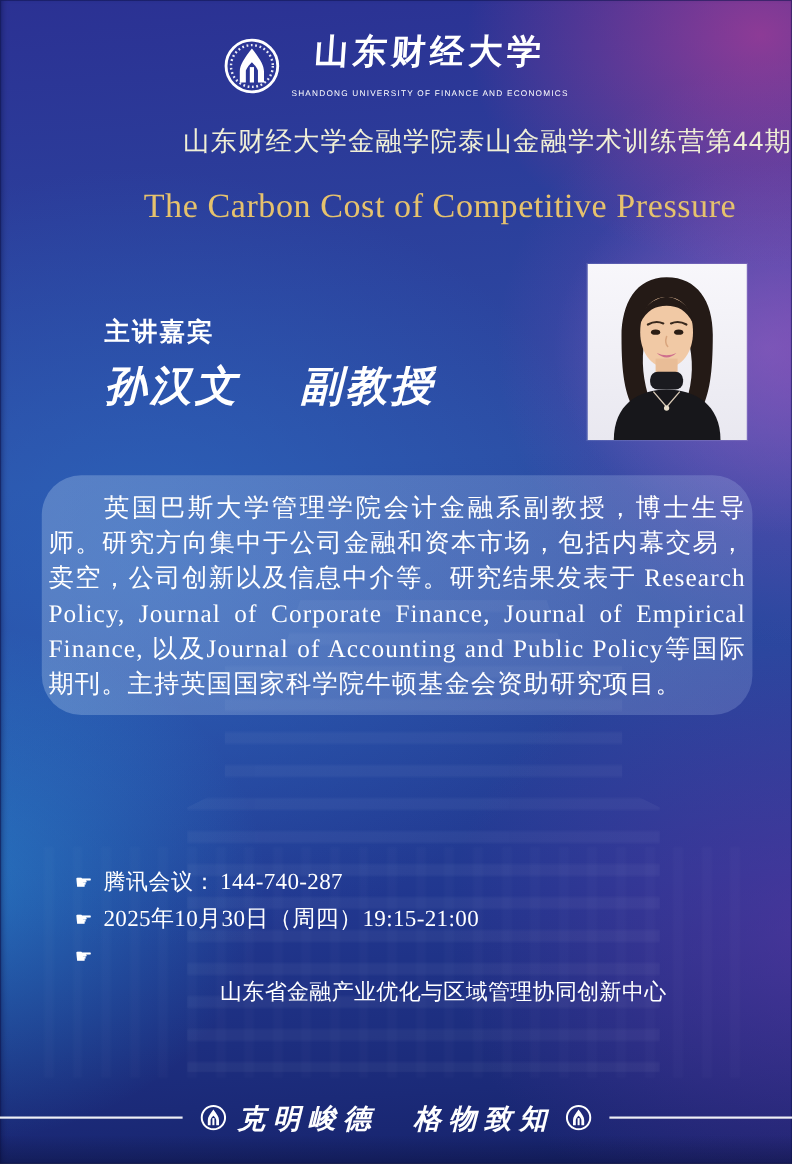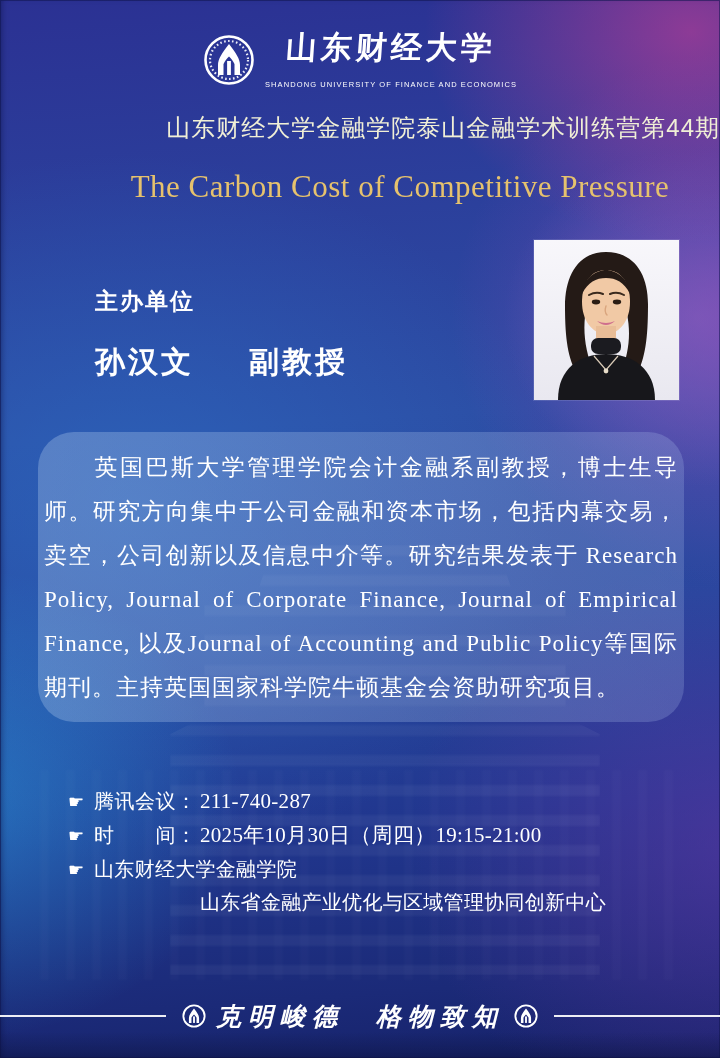--- a/index.html
+++ b/index.html
@@ -57,45 +57,45 @@
     position:absolute;top:112px;left:0;width:100%;text-align:right;
     font-size:24px;font-weight:500;letter-spacing:1px;color:#f0efd6;white-space:nowrap;
   }
   .main-title{
     position:absolute;top:169px;left:0;width:100%;text-align:center;
     font-family:"Liberation Serif","DejaVu Serif",serif;
     font-size:31px;font-weight:400;color:#e6c26d;letter-spacing:0.5px;white-space:nowrap;margin-left:40px;
   }
 
   .speaker-label{position:absolute;left:95px;top:286px;font-size:23px;font-weight:700;color:#fff;letter-spacing:2px;}
-  .speaker-name-row{position:absolute;left:95px;top:342px;font-size:30px;font-weight:700;color:#fff;letter-spacing:3px;white-space:nowrap;}
+  .speaker-name-row{position:absolute;left:95px;top:326px;font-size:38px;font-weight:700;color:#fff;letter-spacing:3px;white-space:nowrap;font-style:italic;}
   .speaker-title{margin-left:55px;}
 
   .photo{position:absolute;left:534px;top:240px;width:145px;height:160px;box-shadow:0 0 0 1px rgba(255,255,255,0.12);}
   .photo svg{display:block;width:100%;height:100%;}
 
   .bio-box{
     position:absolute;left:38px;top:432px;width:646px;box-sizing:border-box;
     padding:14px 6px 12px 6px;border-radius:36px;
     background:linear-gradient(100deg, rgba(190,215,242,0.30) 0%, rgba(170,190,235,0.24) 100%);
   }
   .bio-text{
     margin:0;
     font-family:"Liberation Serif","DejaVu Serif",serif;
-    font-size:23px;line-height:44px;letter-spacing:1px;
+    font-size:23px;line-height:32px;letter-spacing:1px;
     color:#ffffff;text-align:justify;text-indent:2.2em;
   }
 
   .info-block{position:absolute;left:68px;top:786px;font-size:20px;line-height:31px;color:#fff;}
   .info-row{display:flex;align-items:baseline;margin-bottom:2px;white-space:nowrap;}
   .info-bullet{width:26px;flex:0 0 auto;font-size:18px;}
   .info-label{width:106px;flex:0 0 auto;letter-spacing:0.5px;font-family:Liberation Serif, serif;}
   .info-value{letter-spacing:0.3px;}
   .info-value.serif{font-family:"Liberation Serif","DejaVu Serif",serif;font-size:21px;}
-  .info-row.cont{padding-left:132px;font-family:Liberation Mono, monospace;}
+  .info-row.cont{padding-left:132px;}
 
   .footer-motto{
     position:absolute;left:0;top:998px;width:100%;height:36px;
     display:flex;align-items:center;
   }
   .motto-line{flex:1 1 auto;height:2px;background:rgba(255,255,255,0.92);}
   .motto-core{display:flex;align-items:center;gap:10px;margin:0 16px;}
   .motto-text{
     font-family:"DejaVu Serif","Liberation Serif",serif;
     font-size:25px;font-weight:700;font-style:italic;
@@ -121,21 +121,21 @@
     <div class="logo-text">
       <div class="logo-cn">山东财经大学</div>
       <div class="logo-en">SHANDONG UNIVERSITY OF FINANCE AND ECONOMICS</div>
     </div>
   </div>
 
   <div class="program-line">山东财经大学金融学院泰山金融学术训练营第44期</div>
 
   <div class="main-title">The Carbon Cost of Competitive Pressure</div>
 
-  <div class="speaker-label">主办单位</div>
+  <div class="speaker-label">主讲嘉宾</div>
   <div class="speaker-name-row">
     <span>孙汉文</span><span class="speaker-title">副教授</span>
   </div>
 
   <div class="photo">
     <svg viewBox="0 0 145 160" preserveAspectRatio="none">
       <defs>
         <linearGradient id="pbg" x1="0" y1="0" x2="0" y2="1">
           <stop offset="0" stop-color="#f8f7fb"></stop>
           <stop offset="1" stop-color="#e9e8f0"></stop>
@@ -169,30 +169,28 @@
   </div>
 
   <div class="bio-box">
     <p class="bio-text">英国巴斯大学管理学院会计金融系副教授，博士生导师。研究方向集中于公司金融和资本市场，包括内幕交易，卖空，公司创新以及信息中介等。研究结果发表于 Research Policy, Journal of Corporate Finance, Journal of Empirical Finance, 以及Journal of Accounting and Public Policy等国际期刊。主持英国国家科学院牛顿基金会资助研究项目。</p>
   </div>
 
   <div class="info-block">
     <div class="info-row">
       <span class="info-bullet">☛</span>
       <span class="info-label">腾讯会议：</span>
-      <span class="info-value serif">211-740-287</span>
+      <span class="info-value serif">144-740-287</span>
     </div>
     <div class="info-row">
       <span class="info-bullet">☛</span>
-      <span class="info-label">时　　间：</span>
       <span class="info-value serif">2025年10月30日（周四）19:15-21:00</span>
     </div>
     <div class="info-row">
       <span class="info-bullet">☛</span>
-      <span class="info-value">山东财经大学金融学院</span>
     </div>
     <div class="info-row cont">
       <span class="info-value">山东省金融产业优化与区域管理协同创新中心</span>
     </div>
   </div>
 
   <div class="footer-motto">
     <div class="motto-line"></div>
     <div class="motto-core">
       <svg class="mini-seal" viewBox="0 0 52 52">

